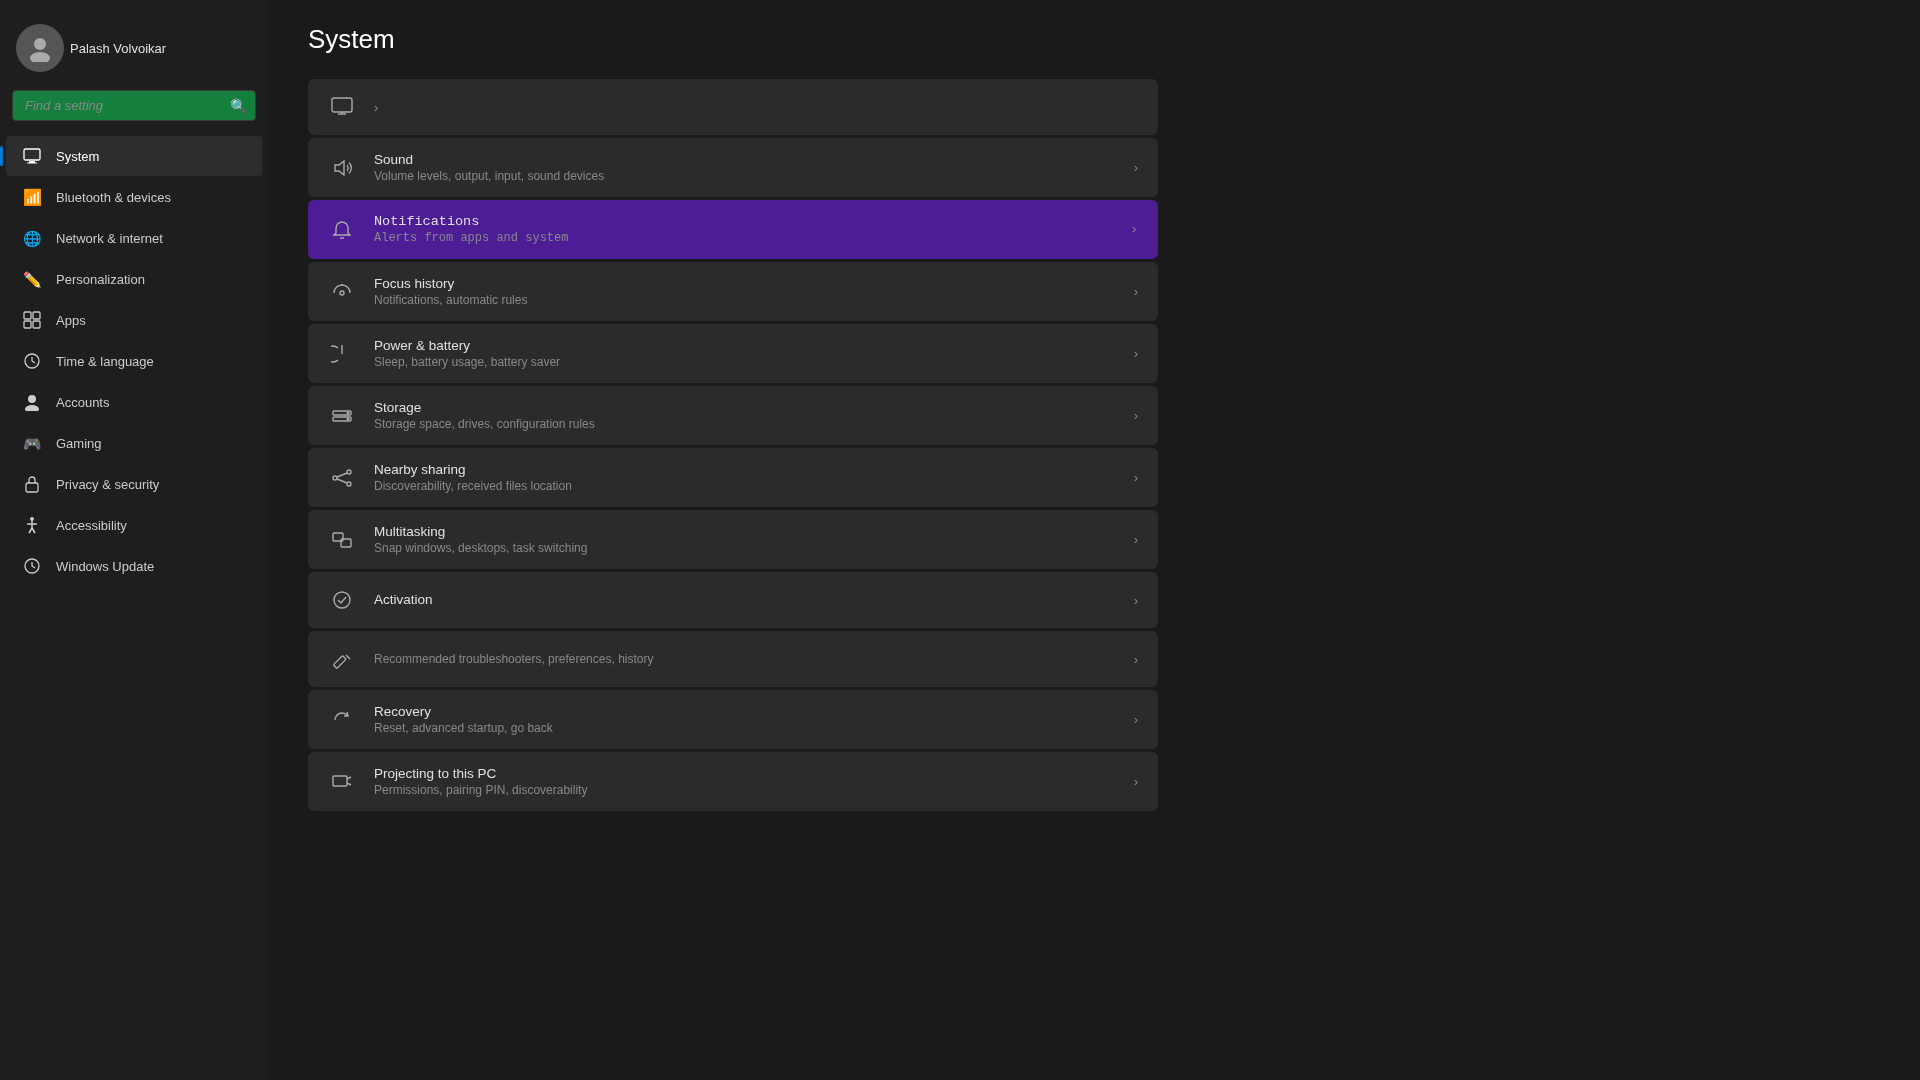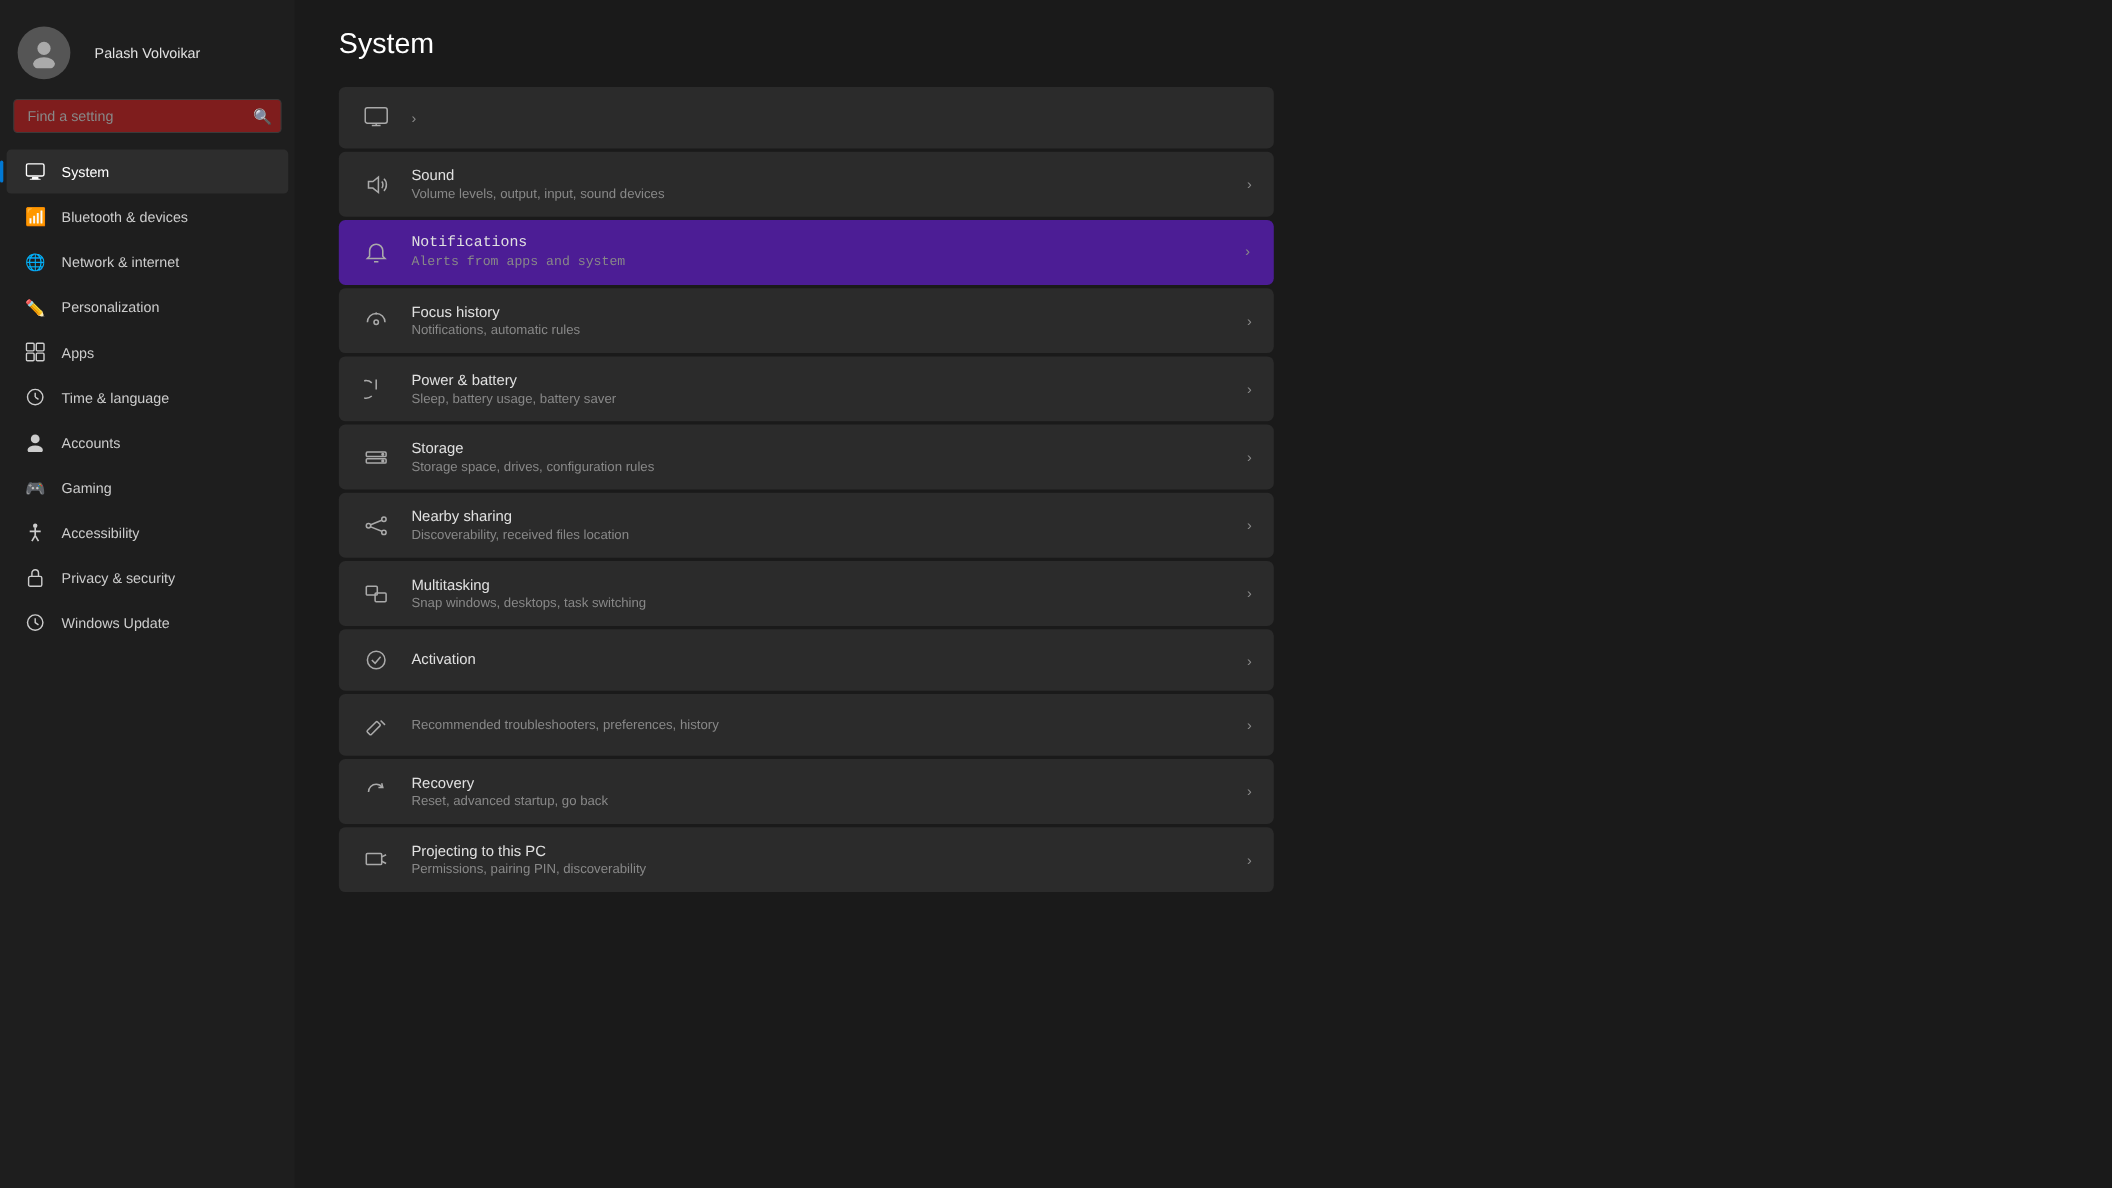--- a/index.html
+++ b/index.html
@@ -18,21 +18,21 @@
       background: #1e1e1e;
       height: 100vh;
       display: flex;
       flex-direction: column;
       padding-top: 12px;
     }
     .user-section {
       display: flex;
       align-items: center;
       padding: 12px 16px 18px 16px;
-      gap: 22px;
+      gap: 6px;
     }
     .avatar {
       width: 48px;
       height: 48px;
       border-radius: 50%;
       background: #555;
       display: flex;
       align-items: center;
       justify-content: center;
       font-size: 22px;
@@ -43,27 +43,28 @@
       font-size: 13px;
       color: #e0e0e0;
       font-weight: 400;
     }
     .search-box {
       margin: 0 12px 10px 12px;
       position: relative;
     }
     .search-box input {
       width: 100%;
-      background: #7f1d1d;
+      background: #15803d;
       border: 1px solid #3a3a3a;
       border-radius: 4px;
       padding: 7px 34px 7px 12px;
       color: #ccc;
       font-size: 13px;
       outline: none;
+      font-style: italic;
     }
     .search-box input::placeholder { color: #888; }
     .search-icon-wrap {
       position: absolute;
       right: 8px;
       top: 50%;
       transform: translateY(-50%);
       color: #888;
       font-size: 14px;
     }
@@ -254,42 +255,42 @@
       <div class="nav-item">
         <span class="nav-icon">
           <svg width="18" height="18" viewBox="0 0 18 18" fill="currentColor">
             <text y="15" font-size="15">🎮</text>
           </svg>
         </span>
         <span>Gaming</span>
       </div>
       <div class="nav-item">
         <span class="nav-icon">
+          <svg width="18" height="18" viewBox="0 0 18 18" fill="none" stroke="currentColor" stroke-width="1.3">
+            <rect x="3" y="8" width="12" height="9" rx="1.5"></rect>
+            <path d="M6 8V5a3 3 0 016 0v3"></path>
+          </svg>
+        </span>
+        <span>Privacy &amp; security</span>
+      </div>
+      <div class="nav-item">
+        <span class="nav-icon">
           <svg width="18" height="18" viewBox="0 0 18 18" fill="currentColor">
             <circle cx="9" cy="3" r="2"></circle>
             <line x1="9" y1="5" x2="9" y2="12" stroke="currentColor" stroke-width="1.5"></line>
             <line x1="4" y1="8" x2="14" y2="8" stroke="currentColor" stroke-width="1.5"></line>
             <line x1="9" y1="12" x2="6" y2="17" stroke="currentColor" stroke-width="1.5"></line>
             <line x1="9" y1="12" x2="12" y2="17" stroke="currentColor" stroke-width="1.5"></line>
           </svg>
         </span>
         <span>Accessibility</span>
       </div>
       <div class="nav-item">
         <span class="nav-icon">
           <svg width="18" height="18" viewBox="0 0 18 18" fill="none" stroke="currentColor" stroke-width="1.3">
-            <rect x="3" y="8" width="12" height="9" rx="1.5"></rect>
-            <path d="M6 8V5a3 3 0 016 0v3"></path>
-          </svg>
-        </span>
-        <span>Privacy &amp; security</span>
-      </div>
-      <div class="nav-item">
-        <span class="nav-icon">
-          <svg width="18" height="18" viewBox="0 0 18 18" fill="none" stroke="currentColor" stroke-width="1.3">
             <circle cx="9" cy="9" r="7"></circle>
             <path d="M9 5v4l3 2"></path>
           </svg>
         </span>
         <span>Windows Update</span>
       </div>
     </div>
 </nav>
 
 <main class="main-content">

